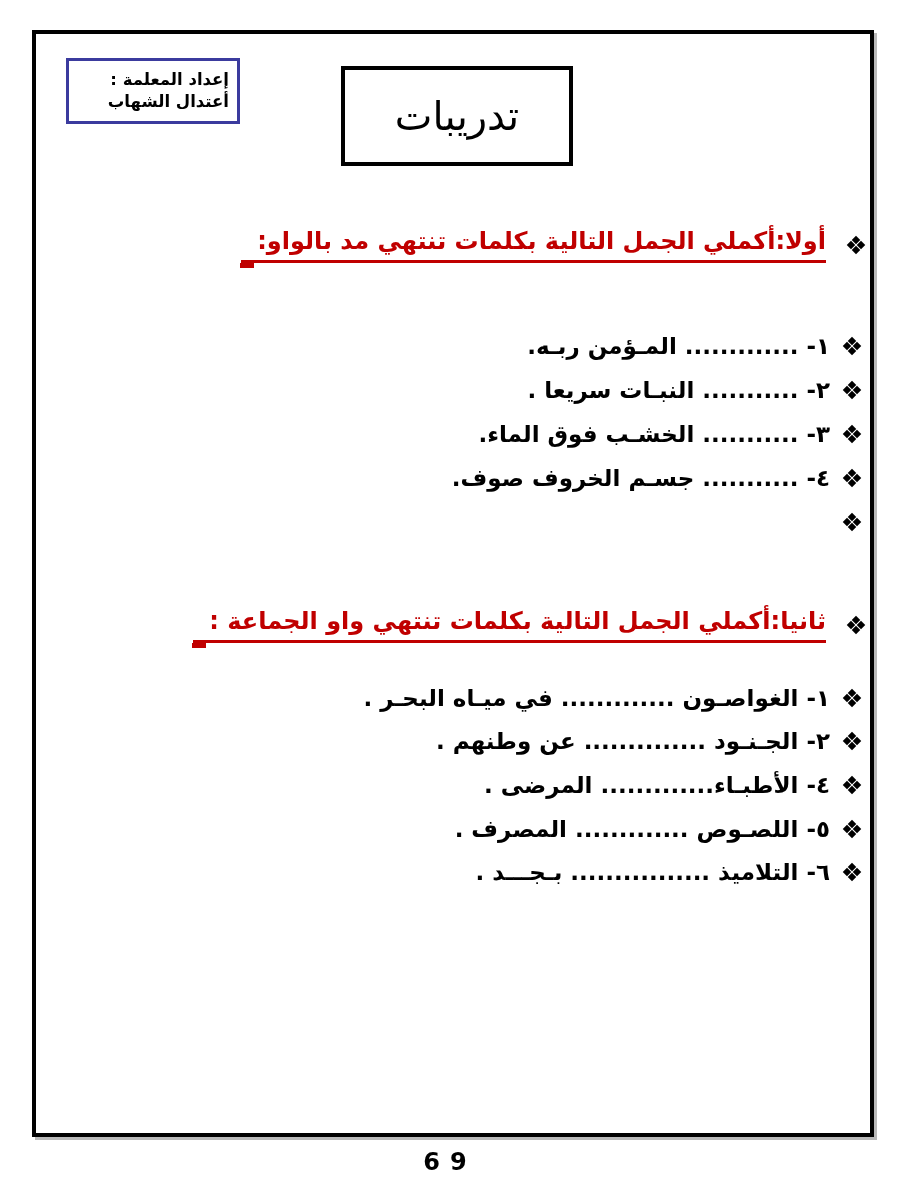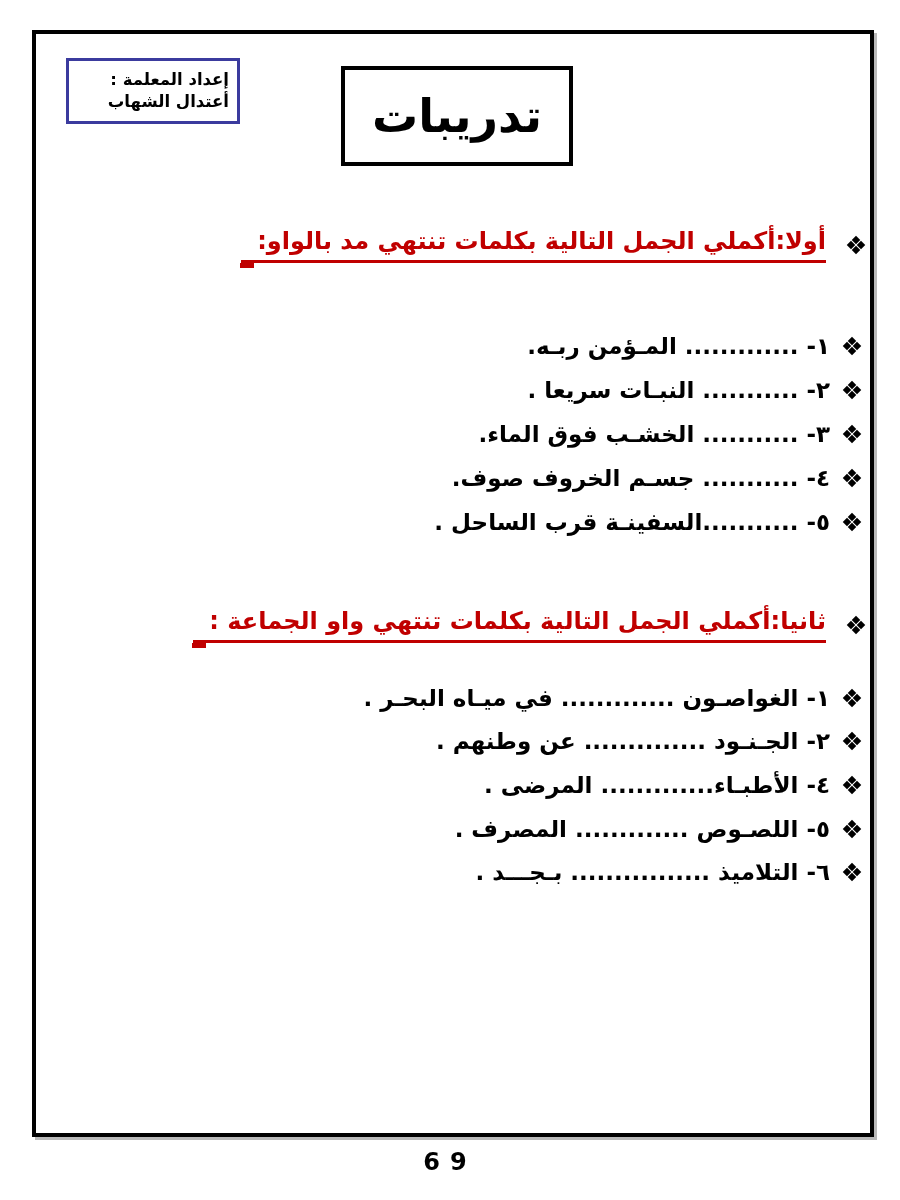--- a/index.html
+++ b/index.html
@@ -38,21 +38,21 @@
     text-align:right;direction:rtl;
   }
   
   .title-box{
     position:absolute;left:341px;top:66px;
     width:232px;height:100px;
     border:4px solid #000;
     display:flex;align-items:center;justify-content:center;
   }
   .title-box .title-text{
-    font-size:46px;font-weight:bold;letter-spacing:1px;
+    font-size:40px;font-weight:normal;letter-spacing:1px;
   }
   
   .bullet{
     position:relative;width:16px;height:16px;flex:none;
     display:inline-block;
   }
   .bullet span{
     position:absolute;width:6px;height:6px;background:#000;
     transform:rotate(45deg);
   }
@@ -164,21 +164,20 @@
         </span>
       <span>٤- ........... جسـم الخروف صوف.</span>
     </li>
     <li>
       <span class="bullet">
           <span></span>
           <span></span>
           <span></span>
           <span></span>
         </span>
-      <span>٥- ...........السفينـة قرب الساحل .</span>
     </li>
   </ul>
 
   <div class="heading-row h2">
     <span class="bullet">
         <span></span>
         <span></span>
         <span></span>
         <span></span>
       </span>

